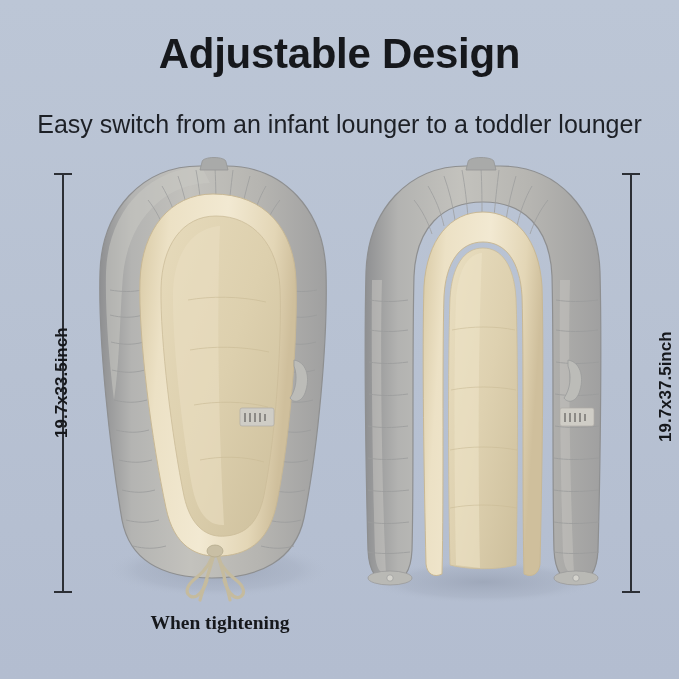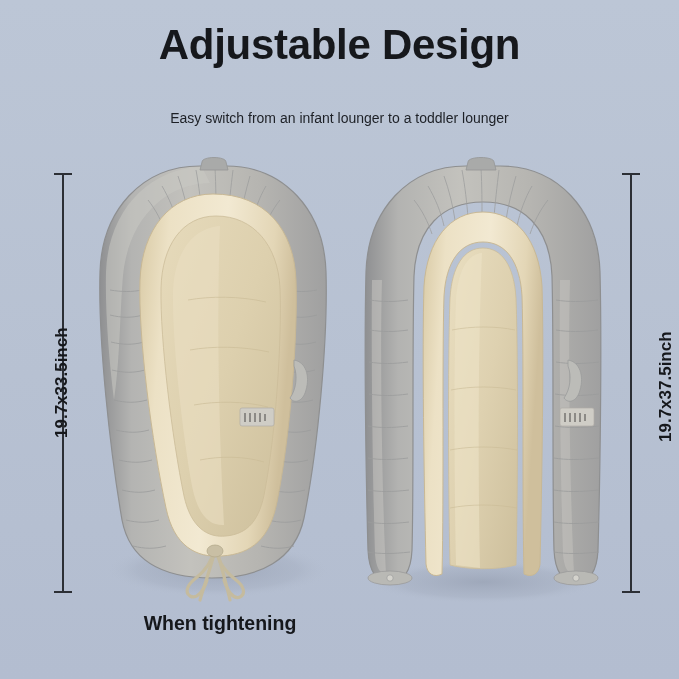--- a/index.html
+++ b/index.html
@@ -16,49 +16,49 @@
   }
   .page {
     position: absolute;
     inset: 0;
     background: linear-gradient(180deg, #bcc6d6 0%, #b7c1d2 55%, #b3bdd0 100%);
   }
 
   
   .title {
     position: absolute;
-    top: 21px;
+    top: 30px;
     left: 0;
     width: 679px;
     text-align: center;
     font-size: 42px;
     font-weight: bold;
     color: #16181c;
     letter-spacing: -0.3px;
   }
   .subtitle {
     position: absolute;
     top: 110px;
     left: 0;
     width: 679px;
     text-align: center;
-    font-size: 14px;
+    font-size: 25px;
     color: #1d2026;
   }
 
   
   .caption {
     position: absolute;
     top: 612px;
     font-size: 19.5px;
     font-weight: bold;
     color: #16181c;
     text-align: center;
   }
-  .caption.left  { left: 75px;  width: 290px; }
+  .caption.left  { left: 75px;  width: 290px; font-family: Liberation Serif, serif; }
   .caption.right { left: 345px; width: 290px; }
 
   
   .dimbar {
     position: absolute;
     width: 2px;
     background: #2c2f35;
   }
   .dimcap {
     position: absolute;

